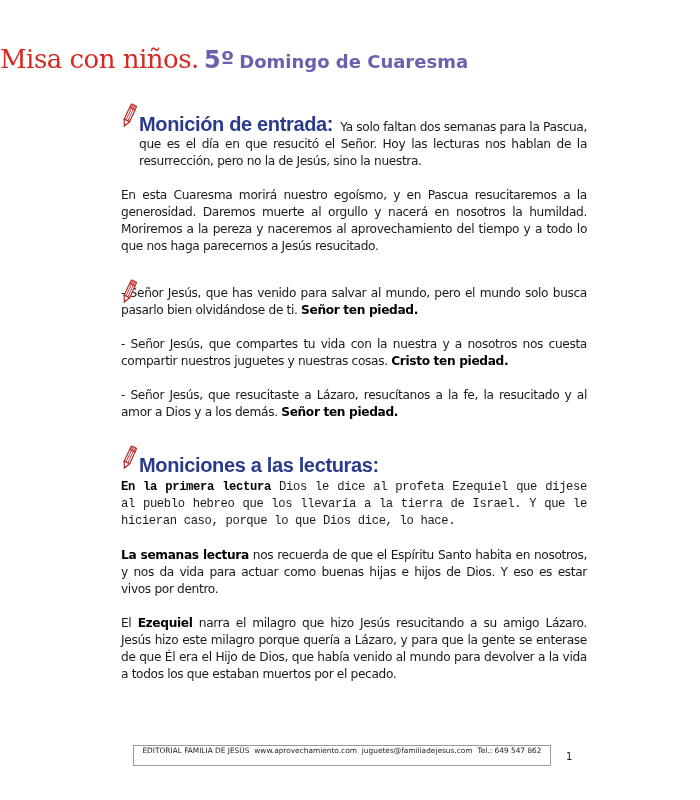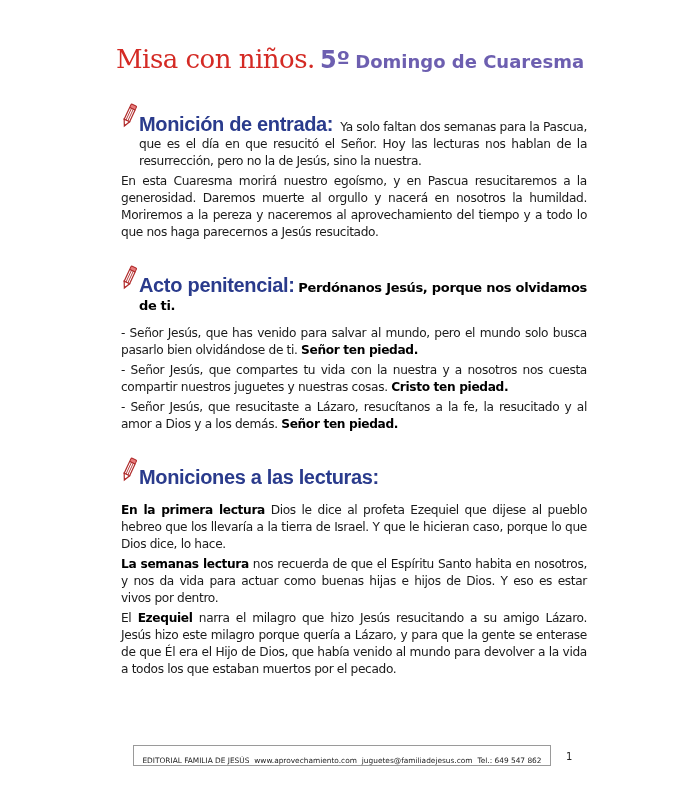--- a/index.html
+++ b/index.html
@@ -1,21 +1,21 @@
 <!DOCTYPE html>
 <html><head>
   <meta charset="utf-8">
   <style>
     html, body { margin: 0; padding: 0; }
     body {
       width: 700px; height: 800px; background: #ffffff; position: relative; overflow: hidden;
       font-family: "DejaVu Sans", sans-serif; color: #1a1a1a;
     }
     .title {
-      position: absolute; left: 0; top: 44px; width: 700px; text-align: center;
+      position: absolute; left: 0; top: 44px; width: 700px; text-align: left;
       white-space: nowrap;
     }
     .title .t1 {
       font-family: "DejaVu Serif", serif; color: #d42a24; font-size: 26px; letter-spacing: -0.5px;
     }
     .title .t2 {
       font-family: "DejaVu Sans", sans-serif; color: #6d5fb0; font-size: 24px; font-weight: bold;
     }
     .title .t3 {
       font-family: "DejaVu Sans", sans-serif; color: #6d5fb0; font-size: 18px; font-weight: bold;
@@ -28,27 +28,27 @@
       position: absolute; width: 16px; height: 26px;
     }
     .head {
       font-family: "Liberation Sans", sans-serif; font-weight: bold; color: #2a3b8c;
       font-size: 20px;
     }
     p {
       margin: 0; font-size: 12.2px; line-height: 17px; text-align: justify;
       font-family: "DejaVu Sans", sans-serif; letter-spacing: -0.35px;
     }
-    p + p { margin-top: 3px; }
+    p + p { margin-top: 17px; }
     b { font-weight: bold; color: #000; }
     .lead-line { padding-left: 18px; }
     .footer {
       position: absolute; left: 133px; top: 745px; width: 418px; height: 21px;
       border: 1px solid #9a9a9a; box-sizing: border-box;
-      display: flex; align-items: flex-end; justify-content: space-around;
+      display: flex; align-items: flex-start; justify-content: space-around;
       font-family: "DejaVu Sans", sans-serif; font-size: 7.4px; color: #222; padding: 0 6px;
       white-space: nowrap;
     }
     .pagenum {
       position: absolute; left: 566px; top: 751px; font-size: 10px; color: #222;
       font-family: "DejaVu Sans", sans-serif;
     }
   </style>
 </head>
 <body>
@@ -83,24 +83,20 @@
     <svg class="pencil" style="left:0; top:-6px;" viewBox="0 0 16 26">
       <g transform="rotate(25 8 13)">
         <rect x="5" y="1" width="6" height="4" rx="1" fill="#e87c7c" stroke="#b02a2a" stroke-width="1"></rect>
         <rect x="5" y="5" width="6" height="13" fill="#ffffff" stroke="#b02a2a" stroke-width="1.2"></rect>
         <line x1="7" y1="5" x2="7" y2="18" stroke="#b02a2a" stroke-width="0.8"></line>
         <line x1="9" y1="5" x2="9" y2="18" stroke="#b02a2a" stroke-width="0.8"></line>
         <polygon points="5,18 11,18 8,24" fill="#ffffff" stroke="#b02a2a" stroke-width="1.2"></polygon>
         <polygon points="7,22 9,22 8,24" fill="#b02a2a"></polygon>
       </g>
     </svg>
-    <p class="lead-line" style="padding-top:6px;">
-      <span class="head">Acto penitencial:</span>
-      <b style="font-size:13px;">Perdónanos Jesús, porque nos olvidamos de ti.</b>
-    </p>
     <p style="margin-top:10px;">
       <span>- Señor Jesús, que has venido para salvar al mundo, pero el mundo solo busca pasarlo bien olvidándose de ti.</span>
       <b>Señor ten piedad.</b>
     </p>
     <p>
       <span>- Señor Jesús, que compartes tu vida con la nuestra y a nosotros nos cuesta compartir nuestros juguetes y nuestras cosas.</span>
       <b>Cristo ten piedad.</b>
     </p>
     <p>
       <span>- Señor Jesús, que resucitaste a Lázaro, resucítanos a la  fe, la resucitado y al amor a Dios y a los demás.</span>
@@ -115,21 +111,21 @@
         <rect x="5" y="5" width="6" height="13" fill="#ffffff" stroke="#b02a2a" stroke-width="1.2"></rect>
         <line x1="7" y1="5" x2="7" y2="18" stroke="#b02a2a" stroke-width="0.8"></line>
         <line x1="9" y1="5" x2="9" y2="18" stroke="#b02a2a" stroke-width="0.8"></line>
         <polygon points="5,18 11,18 8,24" fill="#ffffff" stroke="#b02a2a" stroke-width="1.2"></polygon>
         <polygon points="7,22 9,22 8,24" fill="#b02a2a"></polygon>
       </g>
     </svg>
     <p class="lead-line" style="padding-top:6px;">
       <span class="head">Moniciones a las lecturas:</span>
     </p>
-    <p style="margin-top:13px;">
+    <p style="margin-top:2px;font-family:Liberation Mono, monospace;">
       <span></span><b>En la primera lectura</b><span> Dios le dice al profeta Ezequiel que dijese al pueblo hebreo que los llevaría a la tierra de Israel. Y que le hicieran caso, porque lo que Dios dice, lo hace.</span>
     </p>
     <p>
       <span></span><b>La semanas lectura</b><span> nos recuerda de que el Espíritu Santo habita en nosotros, y nos da vida para actuar como buenas hijas e hijos de Dios. Y eso es estar vivos por dentro.</span>
     </p>
     <p>
       <span>El </span><b>Ezequiel</b><span> narra el milagro que hizo Jesús resucitando a su amigo Lázaro. Jesús hizo este milagro porque quería a Lázaro, y para que la gente se enterase de que Él era el Hijo de Dios, que había venido al mundo para devolver a la vida a todos los que estaban muertos por el pecado.</span>
     </p>
   </div>
 </div>

